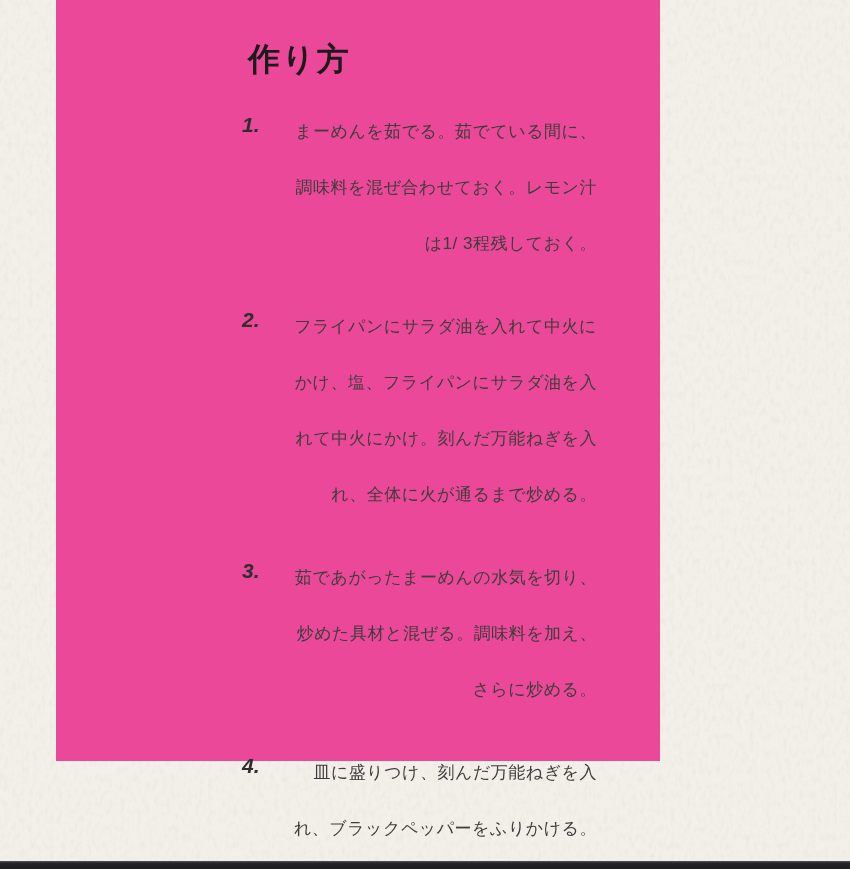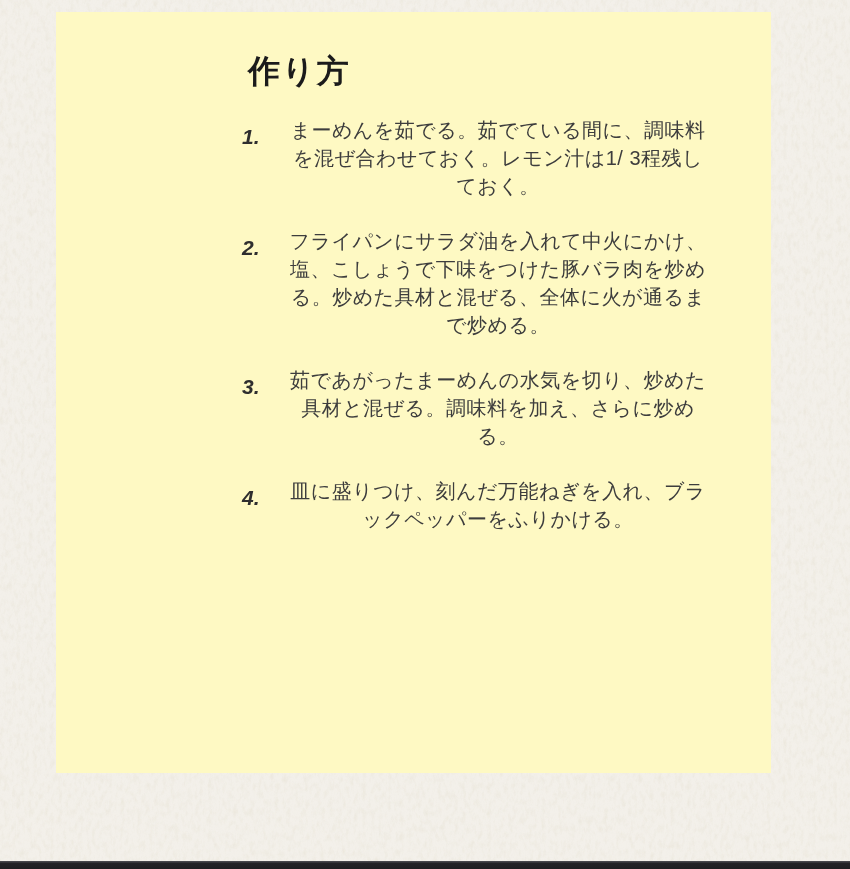--- a/index.html
+++ b/index.html
@@ -17,27 +17,26 @@
   .paper-bg {
     position: absolute;
     inset: 0;
     z-index: 0;
   }
   .paper-bg svg { display: block; }
   .card {
     position: absolute;
     left: 56px;
     top: 0;
-    width: 715px;
+    width: 604px;
     height: 761px;
-    background: #fef9c3;
+    background: #ec4899;
     z-index: 1;
     box-sizing: border-box;
     padding: 42px 63px 0 186px;
-    margin-top: 12px;
   }
   .section-title {
     margin: 0 0 0 6px;
     font-size: 32px;
     line-height: 34px;
     font-weight: 700;
     letter-spacing: 2px;
     color: #1b1b1b;
   }
   .steps {
@@ -56,25 +55,25 @@
     font-style: italic;
     font-weight: 700;
     font-size: 21px;
     line-height: 40px;
     color: #2e2e2e;
     padding-top: 1px;
   }
   .step-text {
     margin: 0;
     width: 442px;
-    font-size: 20px;
-    line-height: 28px;
+    font-size: 17px;
+    line-height: 56px;
     letter-spacing: 0.5px;
     color: #3d3d3d;
-    text-align: center;
+    text-align: right;
   }
   .bottom-bar {
     position: absolute;
     left: 0;
     bottom: 0;
     width: 850px;
     height: 8px;
     z-index: 2;
     background: linear-gradient(to bottom, #47474c 0px, #47474c 1px, #232327 2px, #1e1e21 8px);
   }
@@ -106,21 +105,21 @@
 
 <main class="card">
   <h1 class="section-title">作り方</h1>
   <ol class="steps">
       <li class="step">
         <span class="num">1.</span>
         <p class="step-text">まーめんを茹でる。茹でている間に、調味料を混ぜ合わせておく。レモン汁は1/ 3程残しておく。</p>
       </li>
       <li class="step">
         <span class="num">2.</span>
-        <p class="step-text">フライパンにサラダ油を入れて中火にかけ、塩、こしょうで下味をつけた豚バラ肉を炒める。炒めた具材と混ぜる、全体に火が通るまで炒める。</p>
+        <p class="step-text">フライパンにサラダ油を入れて中火にかけ、塩、フライパンにサラダ油を入れて中火にかけ。刻んだ万能ねぎを入れ、全体に火が通るまで炒める。</p>
       </li>
       <li class="step">
         <span class="num">3.</span>
         <p class="step-text">茹であがったまーめんの水気を切り、炒めた具材と混ぜる。調味料を加え、さらに炒める。</p>
       </li>
       <li class="step">
         <span class="num">4.</span>
         <p class="step-text">皿に盛りつけ、刻んだ万能ねぎを入れ、ブラックペッパーをふりかける。</p>
       </li>
     </ol>

